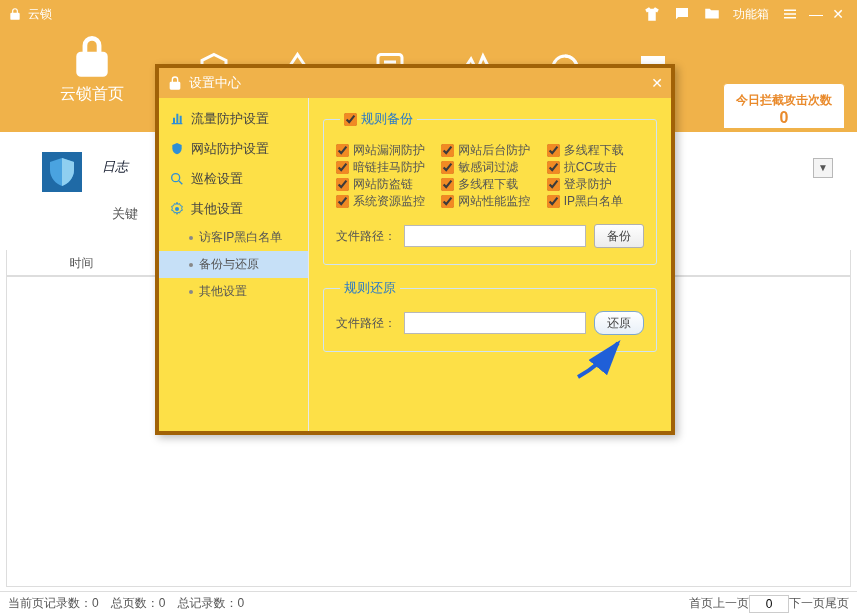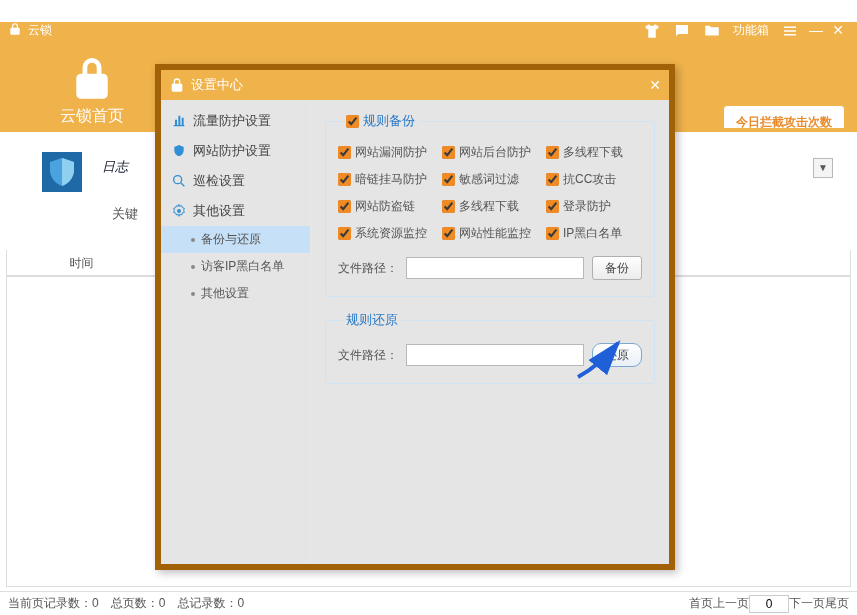--- a/index.html
+++ b/index.html
@@ -1,19 +1,19 @@
 <!DOCTYPE html>
 <html><head>
 <meta charset="utf-8">
 <style>
 * { box-sizing: border-box; margin: 0; padding: 0; font-family: "Microsoft YaHei", sans-serif; }
 body { width: 857px; height: 615px; background: #fff; position: relative; overflow: hidden; }
 
 
-.titlebar { height: 28px; background: #f0b24a; display: flex; padding: 0 8px; color: #fff; font-size: 12px; margin-top: 22px; }
+.titlebar { height: 28px; background: #f0b24a; display: flex; align-items: center; padding: 0 8px; color: #fff; font-size: 12px; }
 .titlebar .lock-ico { width: 14px; height: 14px; margin-right: 6px; }
 .titlebar .spacer { flex: 1; }
 .titlebar .tbico { width: 18px; height: 18px; margin: 0 6px; }
 .titlebar .tbtext { font-size: 12px; margin: 0 6px; }
 .titlebar .wbtn { width: 22px; text-align: center; font-size: 14px; cursor: pointer; }
 
 
 .header { height: 100px; background: #f0b24a; position: relative; }
 .lock-big { position: absolute; left: 60px; top: 8px; text-align: center; color: #fff; font-size: 16px; }
 .lock-big svg { display: block; margin: 0 auto 4px; }
@@ -37,37 +37,37 @@
 .tablehdr .col:nth-child(2) { flex: 1; border-right: none; }
 .tablebody { position: absolute; left: 6px; right: 6px; top: 276px; bottom: 28px; border: 1px solid #ddd; border-top: 1px solid #ddd; background: #fff; }
 
 
 .status { position: absolute; left: 0; right: 0; bottom: 0; height: 24px; border-top: 1px solid #ddd; background: #fff; display: flex; align-items: center; font-size: 12px; color: #555; padding: 0 8px; }
 .status .seg { margin-right: 12px; }
 .status .r { margin-left: auto; display: flex; align-items: center; gap: 0; }
 .status input { width: 40px; height: 18px; border: 1px solid #ccc; text-align: center; font-size: 12px; }
 
 
-.modal { position: absolute; left: 155px; top: 64px; width: 520px; height: 506px; background: #e5e5e5; border: 6px solid #a16207; box-shadow: 3px 3px 8px rgba(0,0,0,0.25); }
+.modal { position: absolute; left: 155px; top: 64px; width: 520px; height: 371px; background: #fde047; border: 4px solid #a16207; box-shadow: 3px 3px 8px rgba(0,0,0,0.25); }
 .modal-title { height: 30px; background: #f0b24a; color: #fff; display: flex; align-items: center; padding: 0 8px; font-size: 13px; }
 .modal-title .close { margin-left: auto; cursor: pointer; font-size: 14px; }
 .modal-body { display: flex; height: calc(100% - 30px); }
 .modal-nav { width: 150px; border-right: 1px solid #e8e8e8; padding-top: 6px; }
 .nav-item { padding: 6px 10px; font-size: 13px; color: #444; display: flex; align-items: center; gap: 6px; }
 .nav-item svg { width: 16px; height: 16px; }
 .sub-item { padding: 5px 10px 5px 30px; font-size: 12px; color: #555; display: flex; align-items: center; gap: 6px; }
 .sub-item .dot { width: 4px; height: 4px; background: #888; border-radius: 50%; }
 .sub-item.active { background: #c6e0f7; }
 .modal-content { flex: 1; padding: 12px 14px; }
 
 fieldset.group { border: 1px solid #cfe3f3; border-radius: 3px; margin-bottom: 14px; padding: 14px 12px 16px; position: relative; }
 fieldset.group legend { color: #2a7ac7; font-size: 13px; padding: 0 4px; margin-left: 4px; display: flex; align-items: center; gap: 4px; }
 fieldset.group legend .lchk { width: 13px; height: 13px; accent-color: #f08a24; }
 
-.chk-grid { display: grid; grid-template-columns: repeat(3, 1fr); gap: 10px 8px; margin-bottom: 14px; }
+.chk-grid { display: grid; grid-template-columns: repeat(3, 1fr); gap: 0 8px; margin-bottom: 14px; }
 .chk { display: flex; align-items: center; font-size: 12px; color: #555; gap: 4px; }
 .chk input { width: 13px; height: 13px; accent-color: #f08a24; }
 
 .path-row { display: flex; align-items: center; gap: 8px; font-size: 12px; color: #555; }
 .path-row input[type=text] { flex: 1; height: 22px; border: 1px solid #b8b8b8; padding: 0 4px; font-size: 12px; }
 .btn { height: 24px; padding: 0 12px; background: linear-gradient(#fefefe,#ececec); border: 1px solid #b0b0b0; border-radius: 3px; font-size: 12px; color: #444; cursor: pointer; }
 .btn.highlight { background: linear-gradient(#fff,#e8f0f8); border-color: #7ea8cf; border-radius: 9px; }
 
 .arrow-anno { position: absolute; left: 570px; top: 335px; pointer-events: none; }
 </style>
@@ -193,27 +193,27 @@
           </svg>
         <span>巡检设置</span>
       </div>
       <div class="nav-item">
         <svg viewBox="0 0 24 24" fill="#2e8fd6">
             <circle cx="12" cy="12" r="3"></circle>
             <path d="M12 2l1 3 3-1 1 3 3 1-1 3 1 3-3 1-1 3-3-1-1 3-1-3-3 1-1-3-3-1 1-3-1-3 3-1 1-3 3 1z" fill="none" stroke="#2e8fd6" stroke-width="1.5"></path>
           </svg>
         <span>其他设置</span>
       </div>
+      <div class="sub-item">
+          <span class="dot"></span>
+          <span>访客IP黑白名单</span>
+        </div>
       <div class="sub-item active">
           <span class="dot"></span>
           <span>备份与还原</span>
-        </div>
-      <div class="sub-item">
-          <span class="dot"></span>
-          <span>访客IP黑白名单</span>
         </div>
       <div class="sub-item">
           <span class="dot"></span>
           <span>其他设置</span>
         </div>
     </div>
     <div class="modal-content">
 
       <fieldset class="group">
         <legend>

